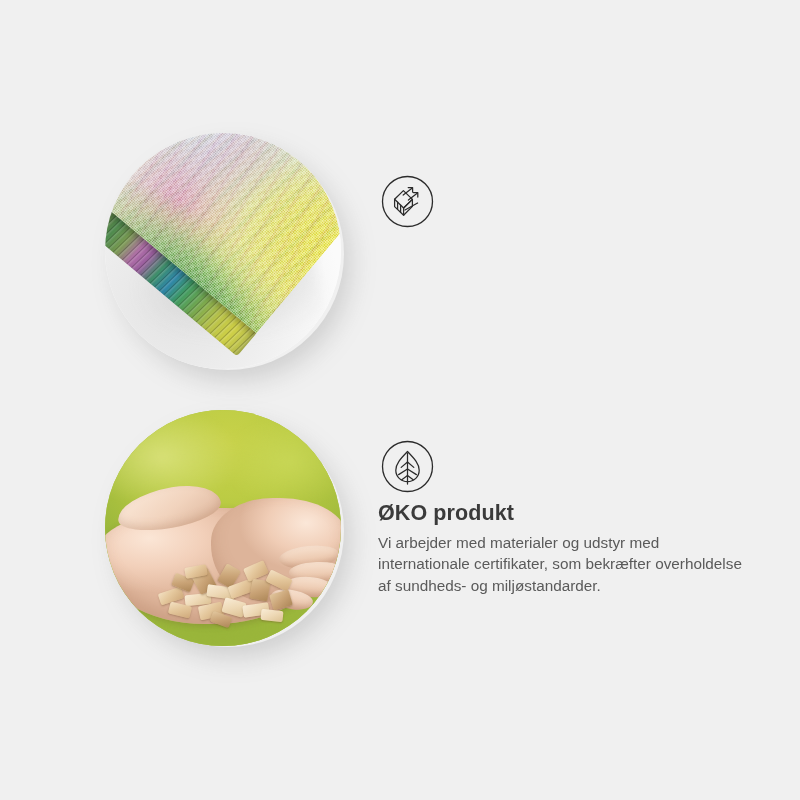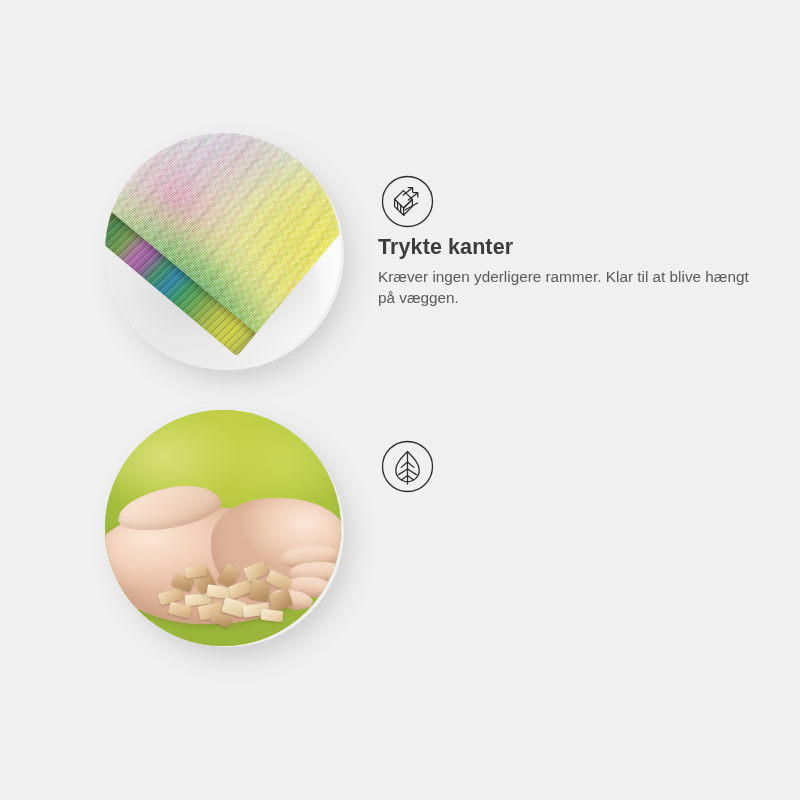--- a/index.html
+++ b/index.html
@@ -349,24 +349,20 @@
           <path d="M19.6 30.1 L19.6 37.3"></path>
           <path d="M22.2 20.0 L31.0 13.2"></path>
           <path d="M27.2 12.6 L31.6 12.6 L31.6 17.0"></path>
           <path d="M27.4 25.0 L36.2 18.2"></path>
           <path d="M32.4 17.6 L36.8 17.6 L36.8 22.0"></path>
           <path d="M24.0 35.0 L36.6 28.0"></path>
         </g>
       </svg>
     </div>
 
-    <div class="text-col">
-      <h3 class="feature-title">Trykte kanter</h3>
-      <p class="feature-desc">Kræver ingen yderligere rammer.  Klar til at blive hængt på væggen.</p>
-    </div>
   </section>
 
   <section class="feature feature-2">
 
     <div class="media-shadow"></div>
 
     <div class="media">
       <div class="media-inner">
         <div class="eco-scene">
           <div class="hands">
@@ -411,15 +407,19 @@
           <path d="M26.5 22.0 L20.2 27.4"></path>
           <path d="M26.5 22.0 L32.8 27.4"></path>
           <path d="M26.5 29.0 L17.6 34.6"></path>
           <path d="M26.5 29.0 L35.4 34.6"></path>
           <path d="M26.5 35.6 L20.8 39.8"></path>
           <path d="M26.5 35.6 L32.2 39.8"></path>
         </g>
       </svg>
     </div>
 
+    <div class="text-col">
+      <h3 class="feature-title">ØKO produkt</h3>
+      <p class="feature-desc">Vi arbejder med materialer og udstyr med internationale certifikater, som bekræfter overholdelse af sundheds- og miljøstandarder.</p>
+    </div>
   </section>
 
 </div>
 
 </body></html>

